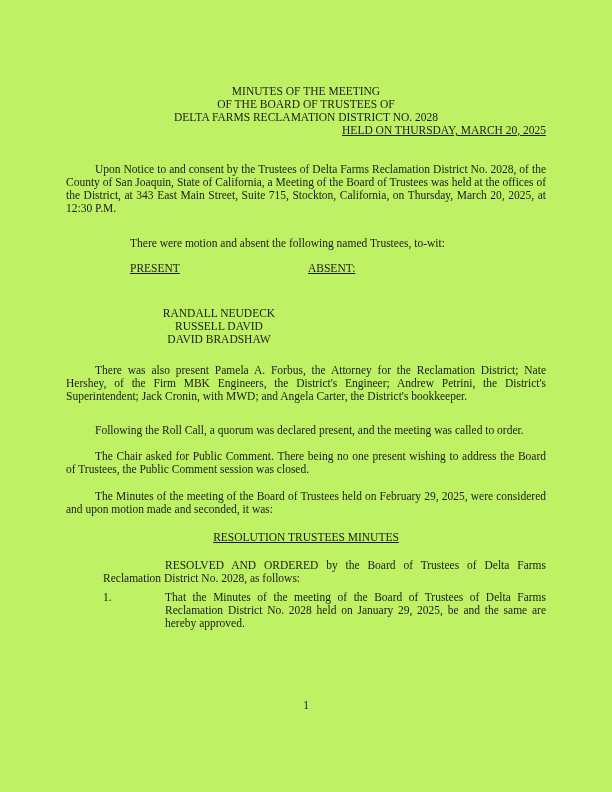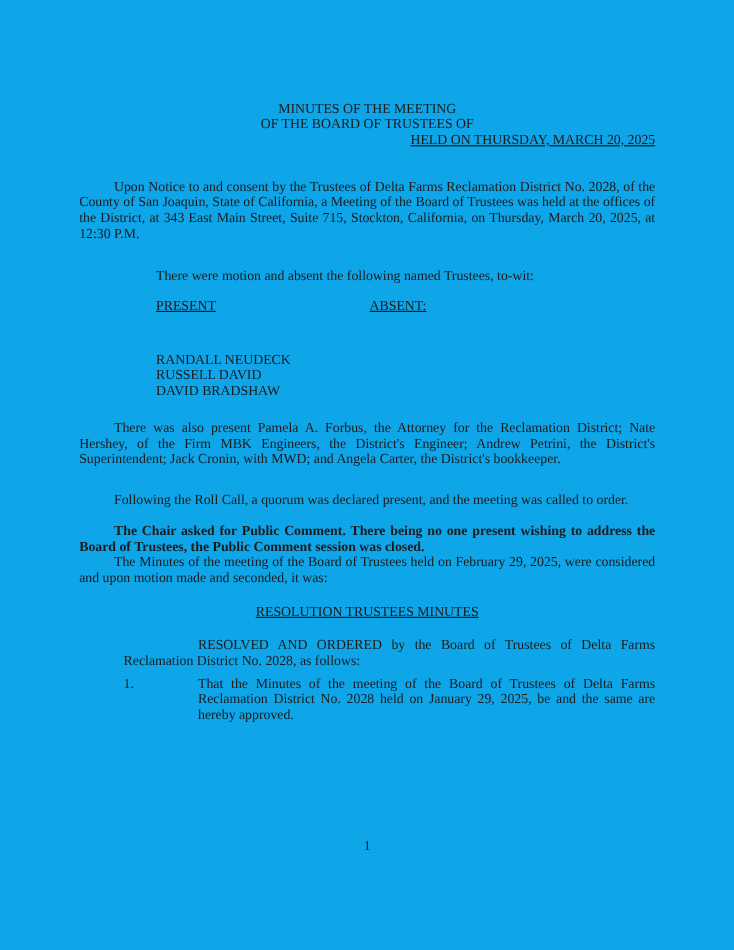--- a/index.html
+++ b/index.html
@@ -1,20 +1,20 @@
 <!DOCTYPE html>
 <html><head>
 <meta charset="utf-8">
 <style>
   html,body{margin:0;padding:0;background:#e8e8e8;}
   .page{
     position:relative;
     width:612px;height:792px;
     margin:0 auto;
-    background:#0ea5e9;
+    background:#bef264;
     font-family:"Liberation Serif", serif;
     font-size:11.5px;
     line-height:13px;
     color:#1b1b1b;
     overflow:hidden;
   }
   .content{
     position:absolute;
     left:66px;top:85px;
     width:480px;
@@ -23,24 +23,24 @@
   .doc-title div{white-space:nowrap;}
   .u{text-decoration:underline;text-align:right;}
   p{margin:0;}
   .just{text-align:justify;}
   .indent{text-indent:29px;}
   .p-notice{margin-bottom:22px;}
   .att-intro{padding-left:64px;margin-bottom:12px;}
   .att-row{display:flex;margin-bottom:32px;}
   .att-row .col1{width:178px;margin-left:64px;}
   .att-row .col2{flex:1;}
-  .att-names{margin-bottom:18px;}
+  .att-names{margin-bottom:18px;text-align:center;}
   .p-also{margin-bottom:21px;}
   .p-roll{margin-bottom:13px;}
-  .p-public{font-weight:bold;}
+  .p-public{margin-bottom:14px;}
   .p-minutes{margin-bottom:15px;}
   .res-heading{text-align:center;margin-bottom:15px;}
   .p-resolved{margin-left:37px;text-indent:62px;margin-bottom:6px;}
   .res-item{display:flex;margin-left:37px;}
   .res-item .num{width:62px;flex:0 0 62px;}
   .res-item .txt{flex:1;text-align:justify;}
   .page-number{
     position:absolute;
     left:0;right:0;top:699px;
     text-align:center;
@@ -48,20 +48,21 @@
 </style>
 </head>
 <body>
 
 <div class="page">
   <div class="content">
 
     <div class="doc-title">
       <div>MINUTES OF THE MEETING</div>
       <div>OF THE BOARD OF TRUSTEES OF</div>
+      <div>DELTA FARMS RECLAMATION DISTRICT NO. 2028</div>
       <div class="u">HELD ON THURSDAY, MARCH 20, 2025</div>
     </div>
 
     <p class="just indent p-notice">Upon Notice to and consent by the Trustees of Delta Farms Reclamation District No. 2028, of the County of San Joaquin, State of California, a Meeting of the Board of Trustees was held at the offices of the District, at 343 East Main Street, Suite 715, Stockton, California, on Thursday, March 20, 2025, at 12:30 P.M.</p>
 
     <p class="att-intro">There were motion and absent the following named Trustees, to-wit:</p>
 
     <div class="att-row">
       <div class="col1">
         <span class="u">PRESENT</span>

